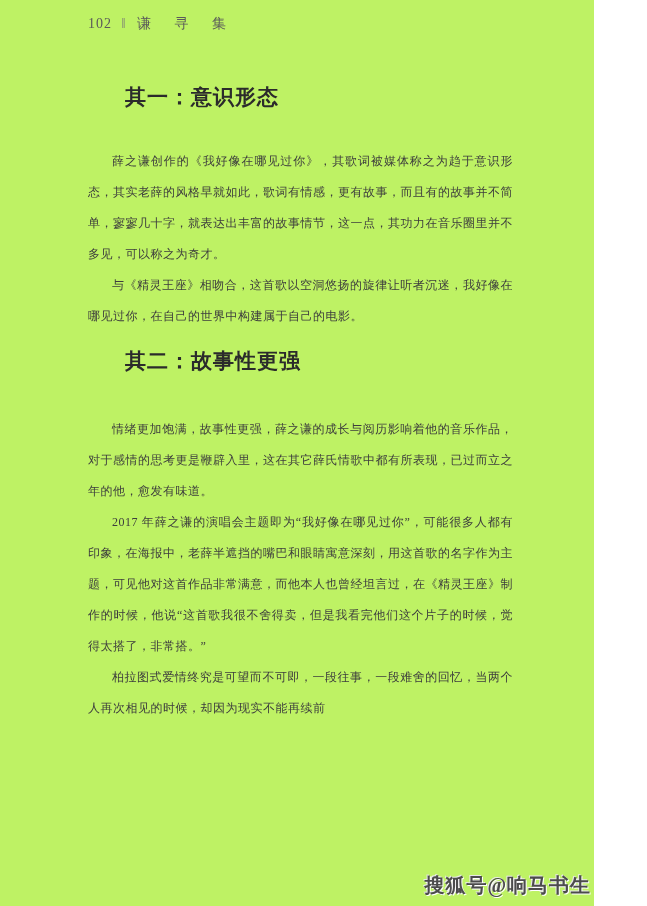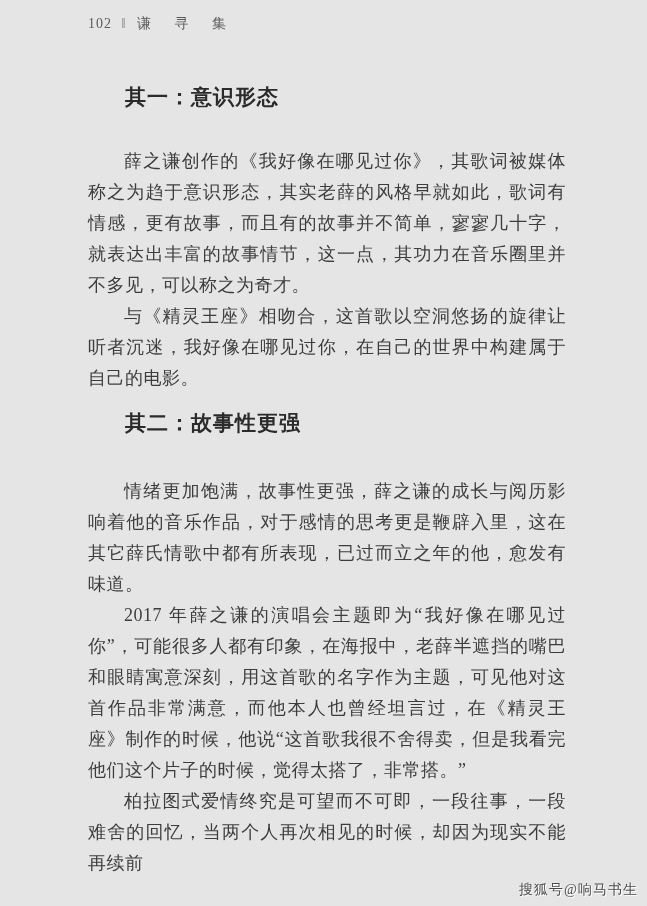--- a/index.html
+++ b/index.html
@@ -2,23 +2,23 @@
 <html><head>
 <meta charset="utf-8">
 <style>
   html, body {
     margin: 0;
     padding: 0;
     background: #ffffff;
   }
   .page {
     position: relative;
-    width: 647px;
+    width: 594px;
     height: 906px;
-    background: #e5e5e5;
+    background: #bef264;
     overflow: hidden;
     font-family: "Liberation Serif", "DejaVu Serif", serif;
     color: #3a3a3a;
     box-sizing: border-box;
     padding: 14px 81px 0 88px;
   }
   .running-header {
     font-size: 14px;
     color: #5a5a5a;
     line-height: 20px;
@@ -45,35 +45,35 @@
   }
   .section-heading.first {
     margin-top: 50px;
     margin-bottom: 36px;
   }
   .section-heading.second {
     margin-top: 16px;
     margin-bottom: 40px;
   }
   .body-para {
-    font-size: 18px;
+    font-size: 12px;
     line-height: 31px;
     margin: 0;
     text-indent: 2em;
     text-align: justify;
     text-justify: inter-ideograph;
     letter-spacing: 0.5px;
     color: #3d3d3d;
   }
   .watermark {
     position: absolute;
-    right: 9px;
+    right: 3px;
     bottom: 7px;
-    font-size: 14px;
-    font-weight: normal;
+    font-size: 20px;
+    font-weight: bold;
     color: #4c4c4c;
     letter-spacing: 1px;
     text-shadow: 1px 1px 0 #ffffff, -1px -1px 0 #e8e8e8;
     white-space: nowrap;
   }
 </style>
 </head>
 <body>
 
 <div class="page">

